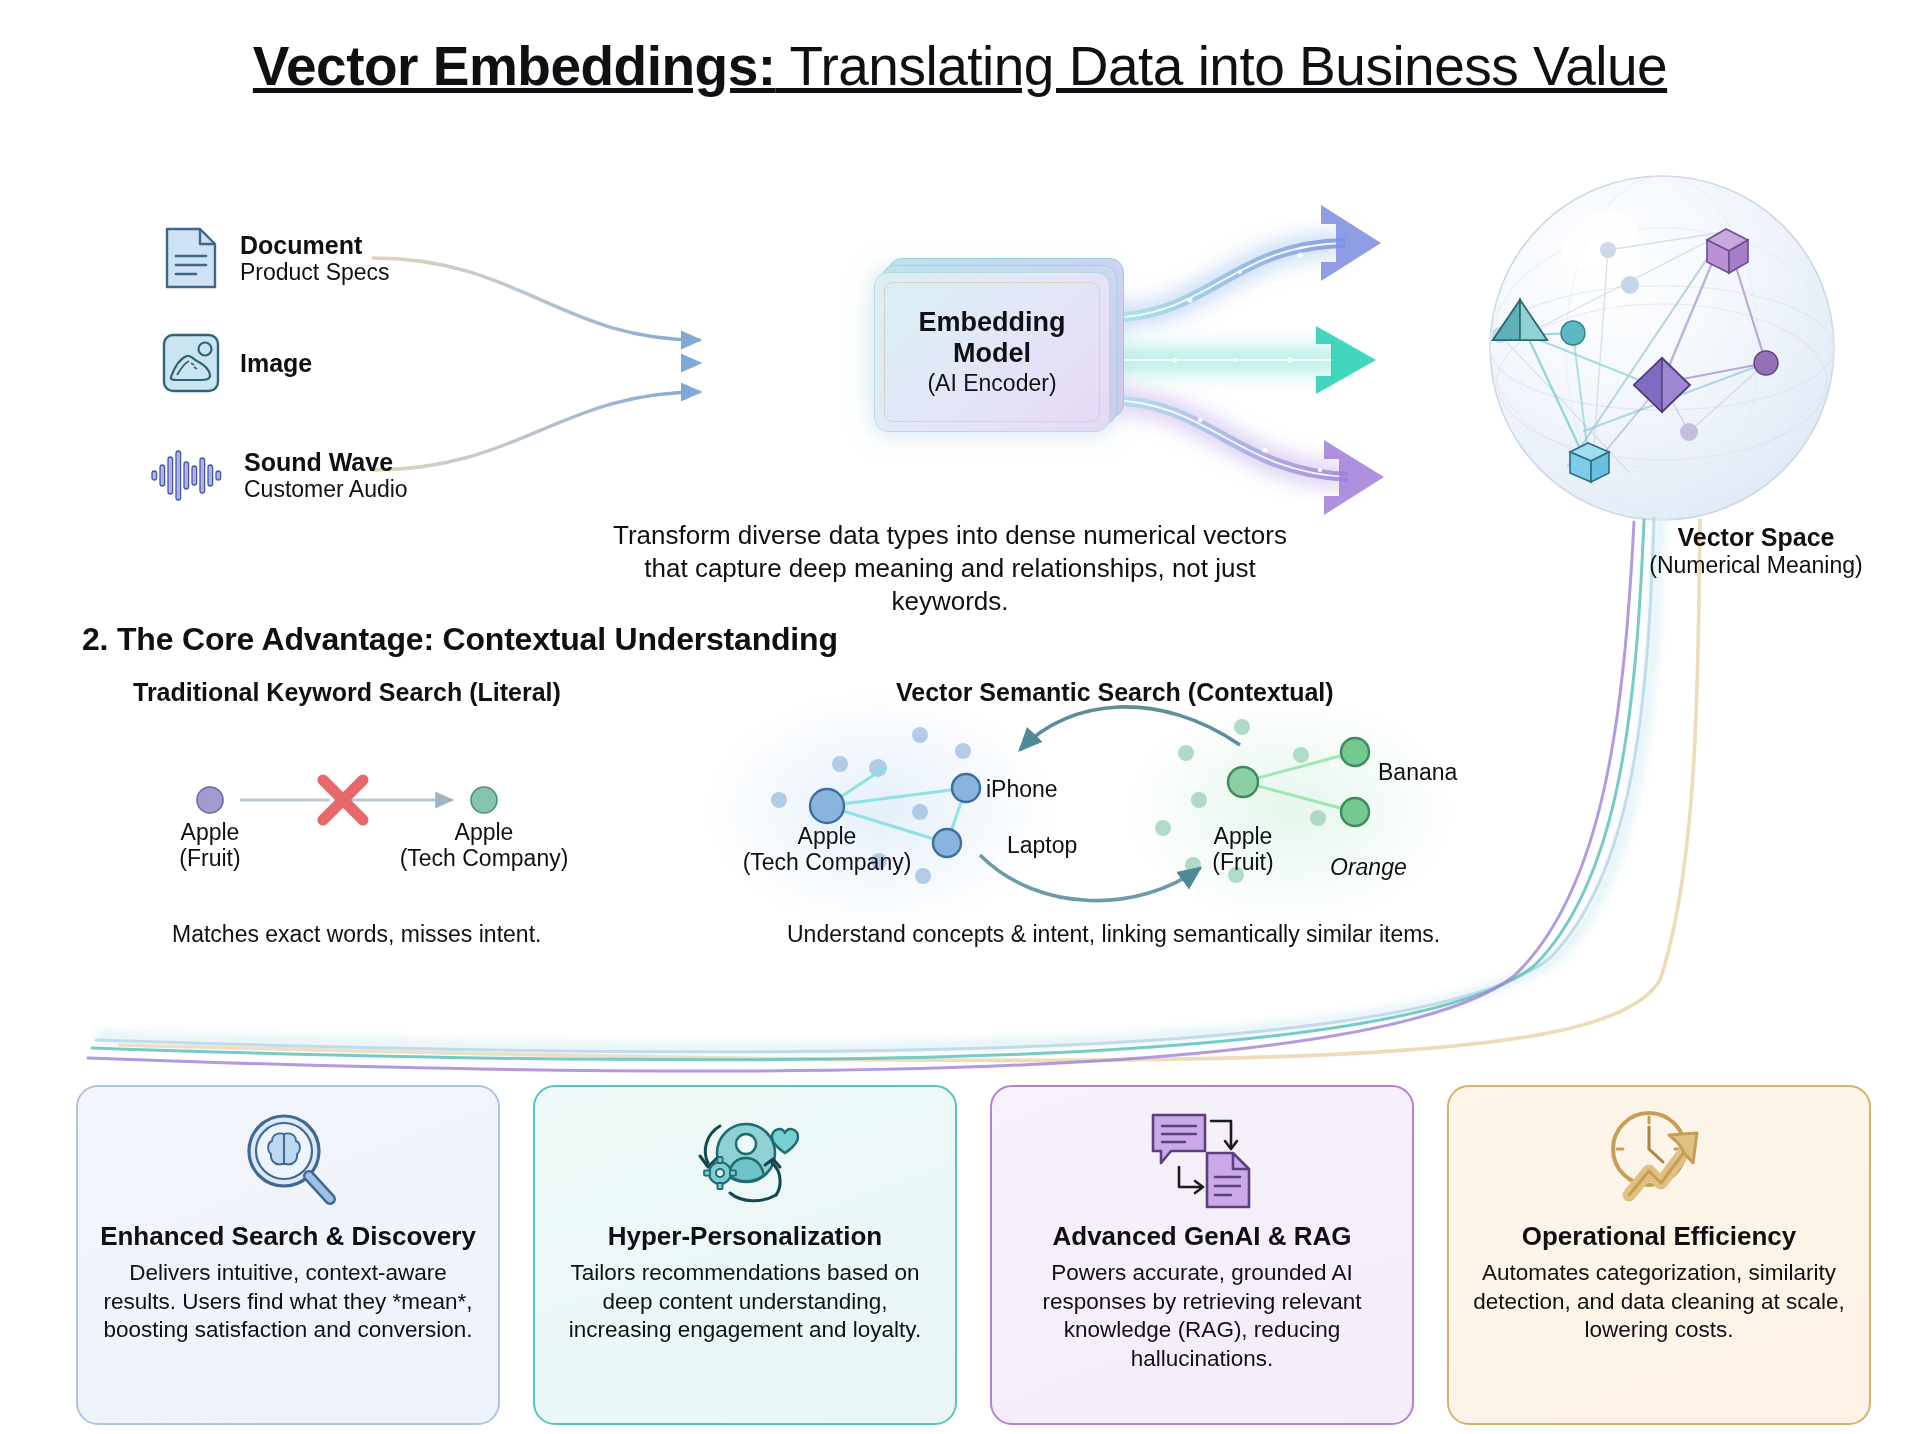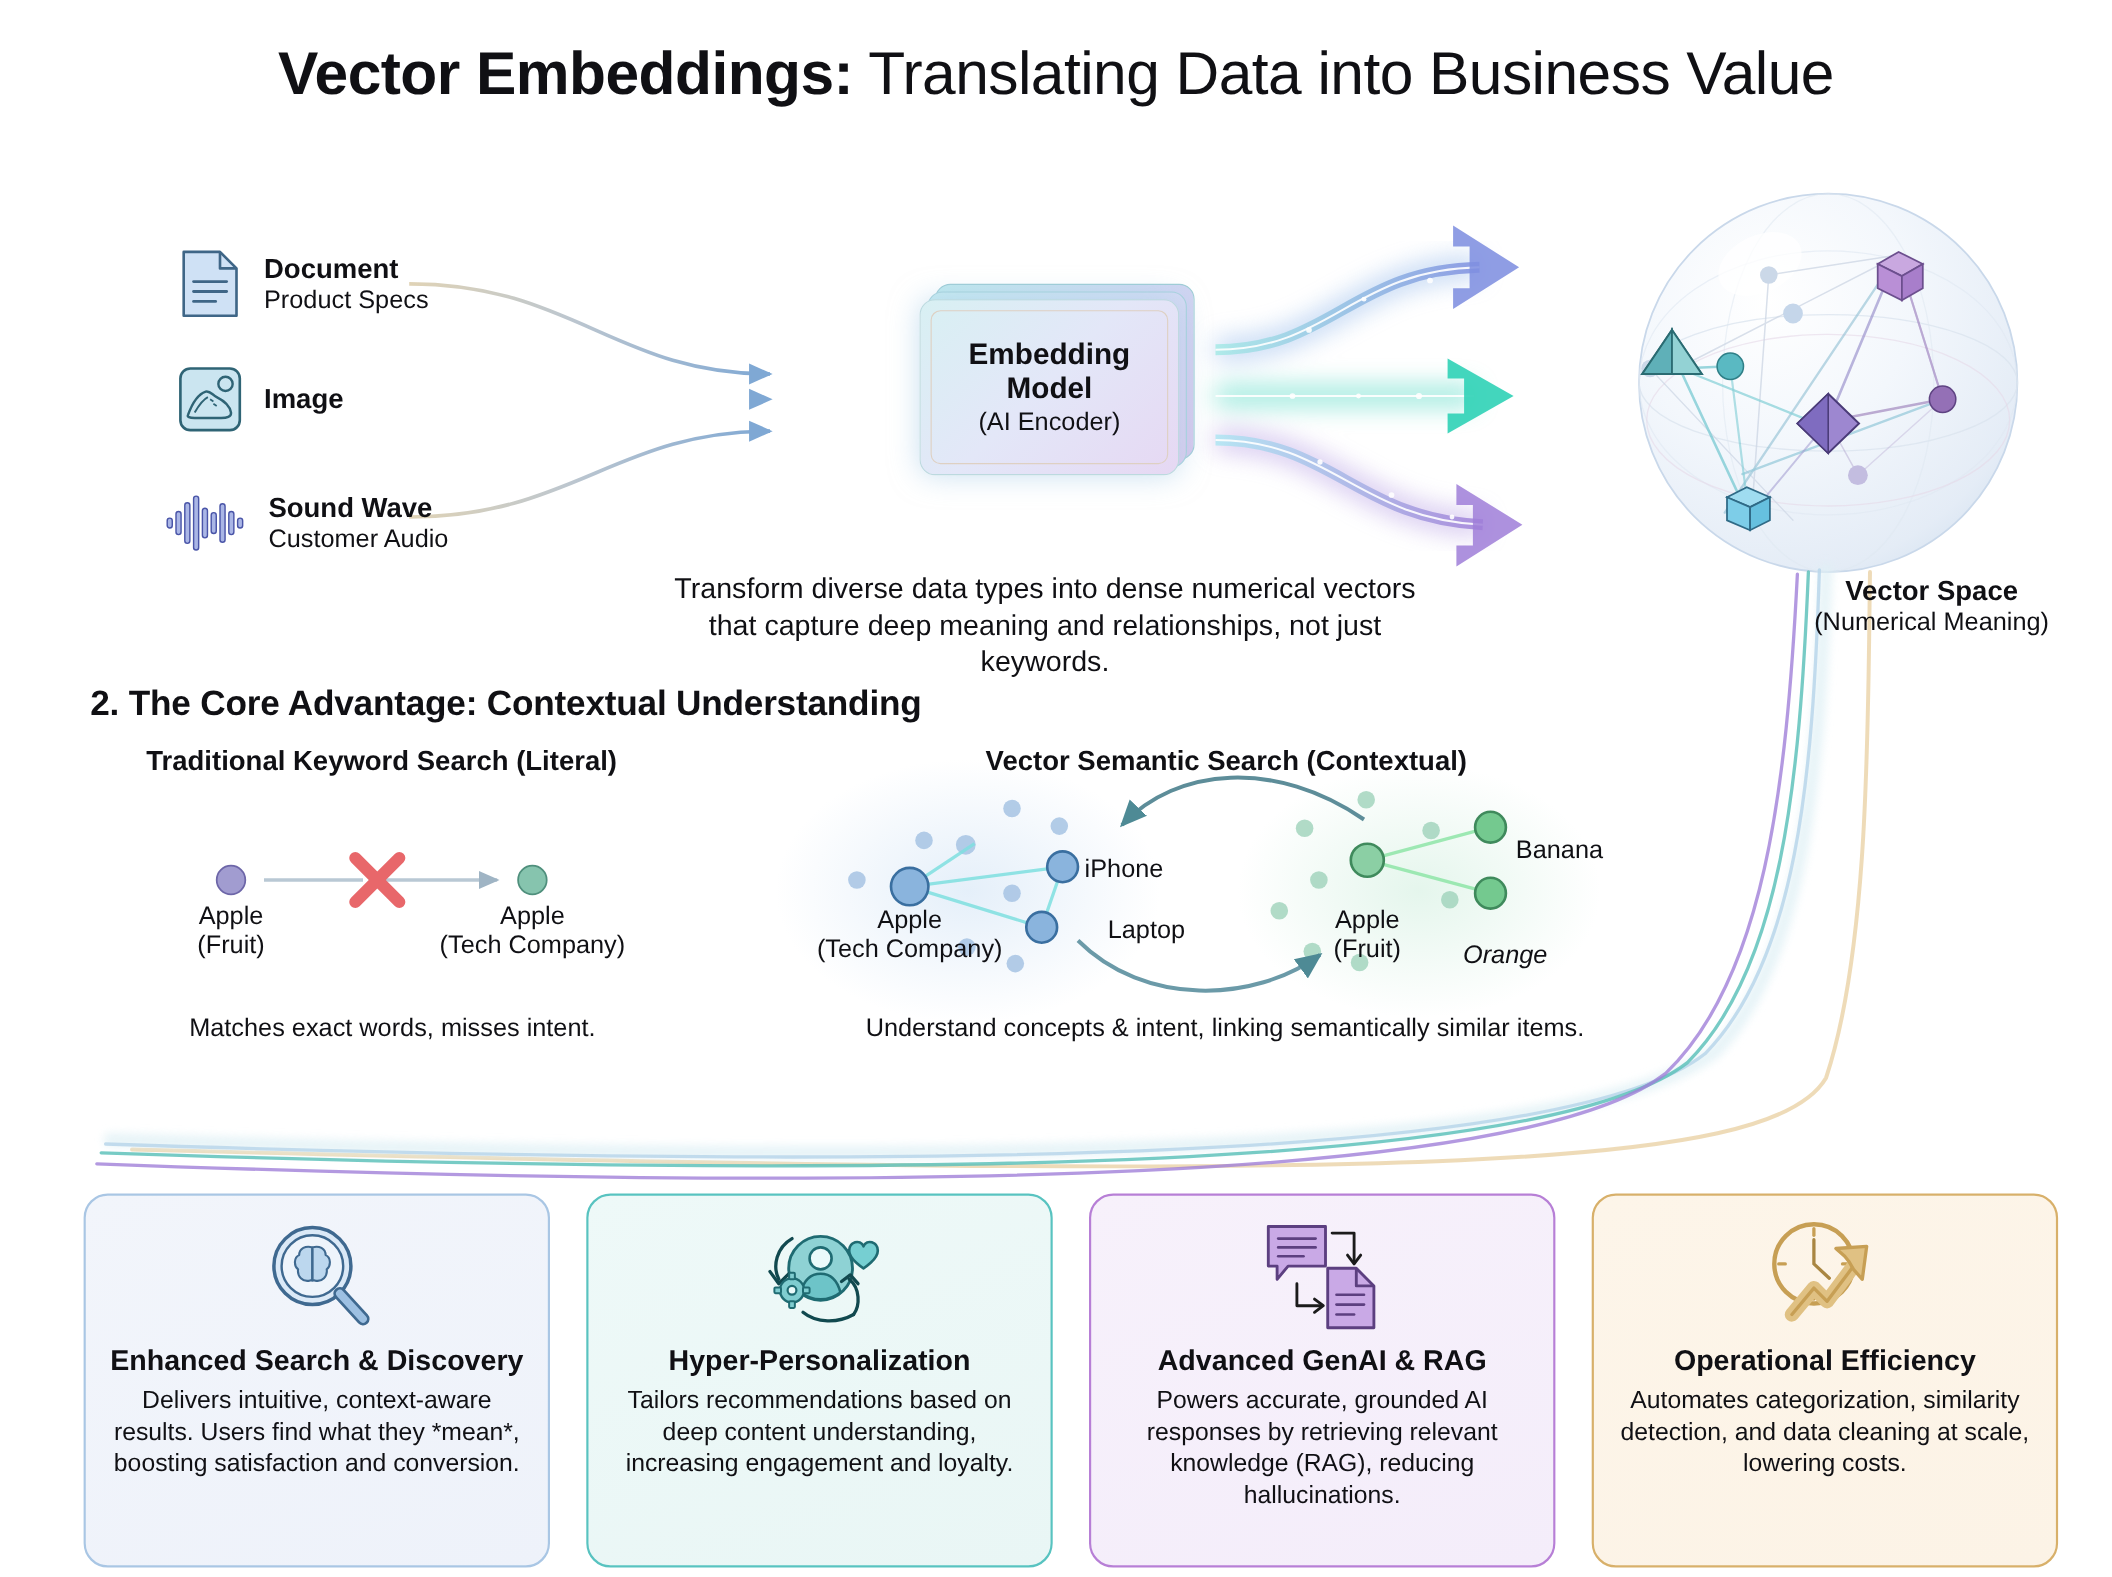--- a/index.html
+++ b/index.html
@@ -11,42 +11,42 @@
     position:relative;
     overflow:hidden;
   }
   .stage { position:relative; width:1920px; height:1434px; }
 
   svg.layer { position:absolute; left:0; top:0; width:1920px; height:1434px; pointer-events:none; }
 
   
   #title {
     position:absolute; top:38px; left:0; width:1920px; text-align:center;
-    font-size:55px; line-height:1.05; letter-spacing:-0.5px; white-space:nowrap;
+    font-size:55px; line-height:1.05; letter-spacing:-0.5px; white-space:nowrap;text-decoration:underline;
   }
   #title .t-strong { font-weight:bold; }
   #title .t-light  { font-weight:normal; }
 
   .section-head {
     position:absolute; font-size:32px; font-weight:bold; letter-spacing:-0.2px; white-space:nowrap;
   }
   .section-head .sub { font-weight:normal; }
 
   .sub-head {
     position:absolute; font-size:25px; font-weight:bold; white-space:nowrap;
   }
 
   
   .in-row { position:absolute; display:flex; align-items:center; gap:18px; }
   .in-ic { width:62px; height:66px; display:flex; align-items:center; justify-content:center; flex:0 0 auto;}
   .in-tx .t1 { font-size:25px; font-weight:bold; line-height:1.12; white-space:nowrap;}
   .in-tx .t2 { font-size:23px; font-weight:normal; line-height:1.15; white-space:nowrap;}
 
   
-  #model-wrap { position:absolute; left:836px; top:272px; width:256px; height:160px; }
+  #model-wrap { position:absolute; left:874px; top:272px; width:256px; height:160px; }
   .m-card { position:absolute; border-radius:14px; }
   .m-back2 { left:14px; top:-14px; width:236px; height:160px;
     background:linear-gradient(135deg,#bfe9ee,#cfd6f2 55%,#d7c7ec);
     border:1.6px solid #9fcdd6; }
   .m-back1 { left:7px; top:-7px; width:236px; height:160px;
     background:linear-gradient(135deg,#c7ecf1,#d5dcf4 55%,#dccdee);
     border:1.6px solid #a8d3dc; }
   .m-front { left:0; top:0; width:236px; height:160px;
     background:linear-gradient(135deg,#d8f0f3 0%,#e3e7f8 48%,#e6d8f3 100%);
     border:1.6px solid #bcd9df; box-shadow:0 0 26px rgba(160,200,230,.55); }

